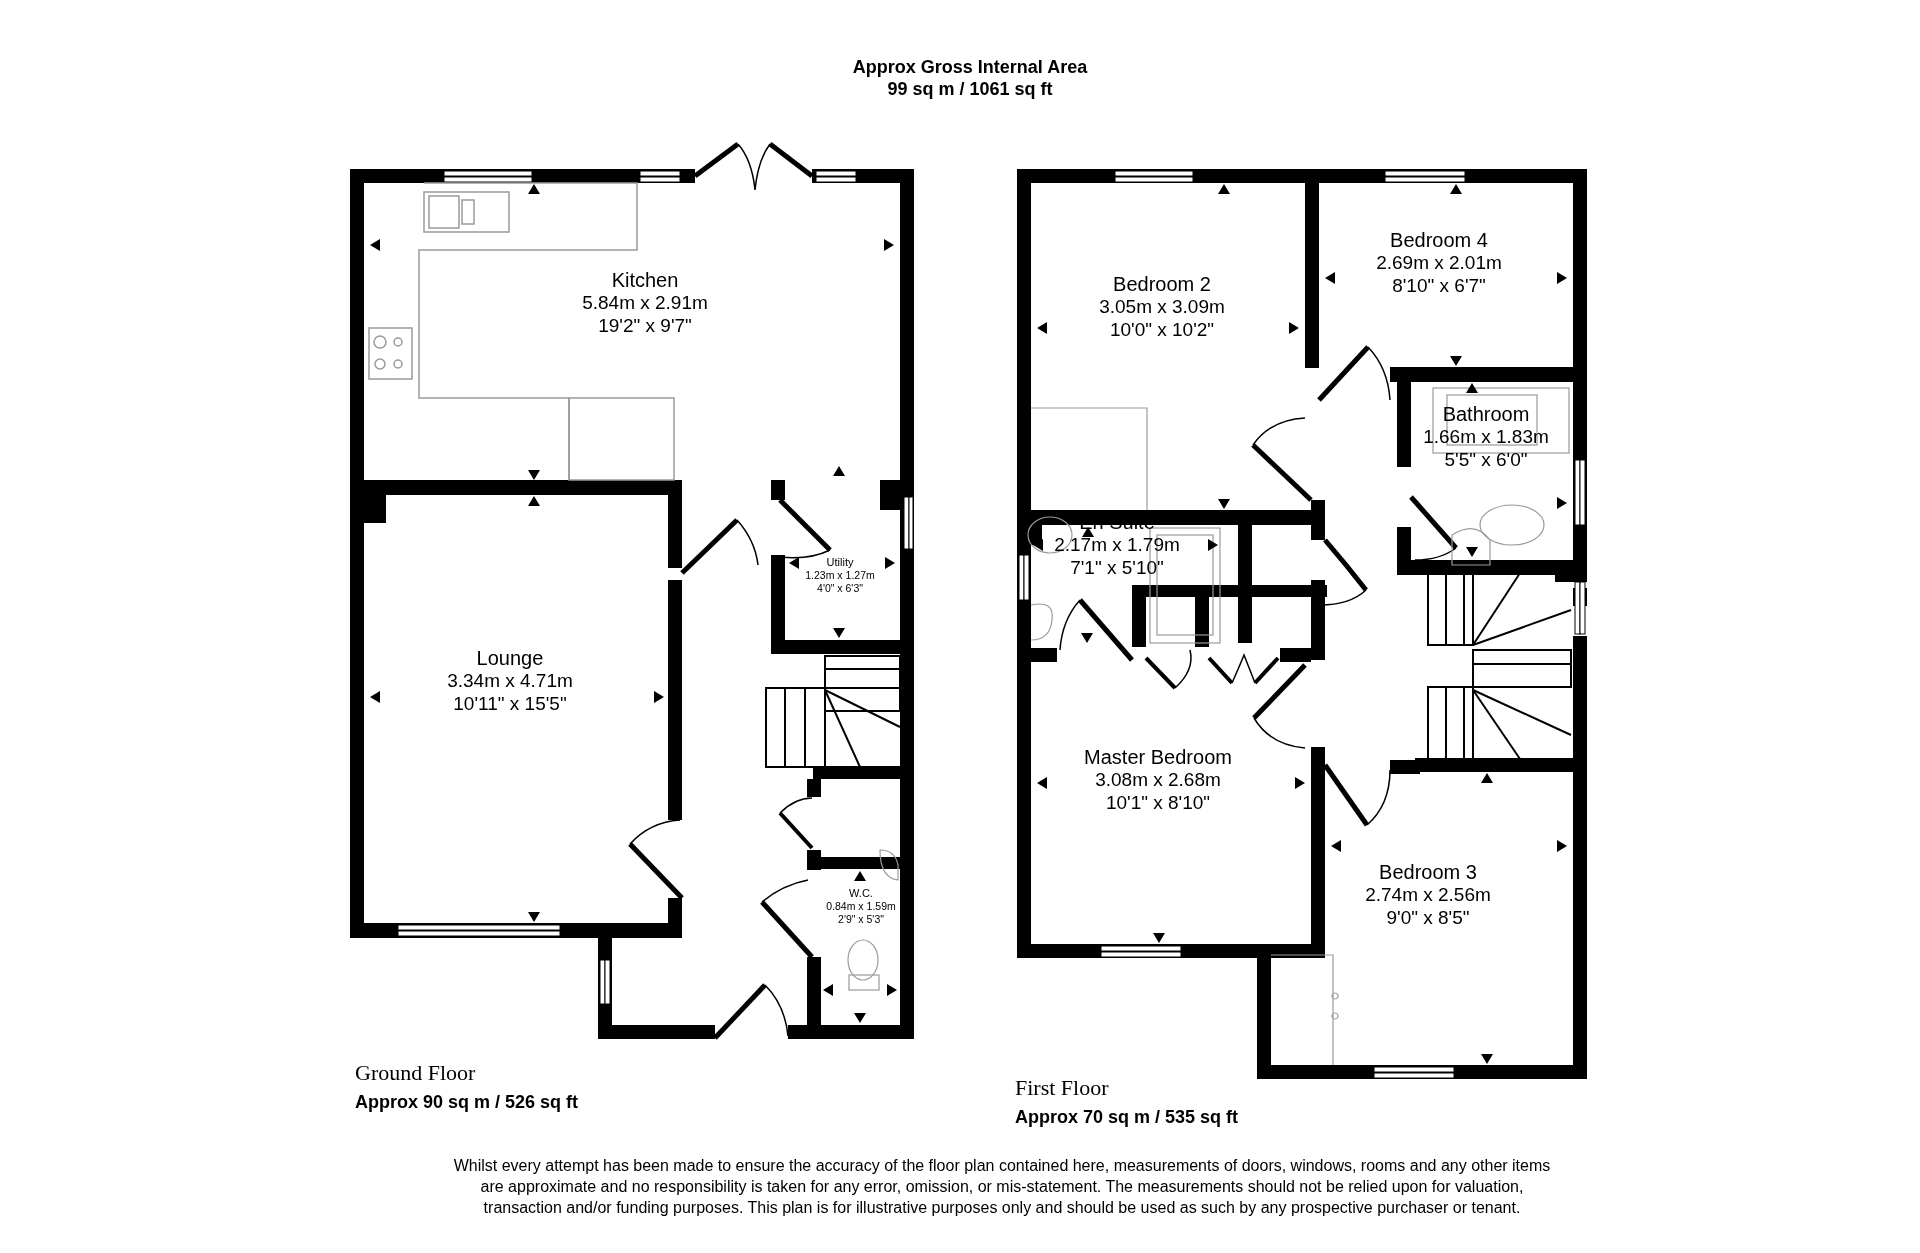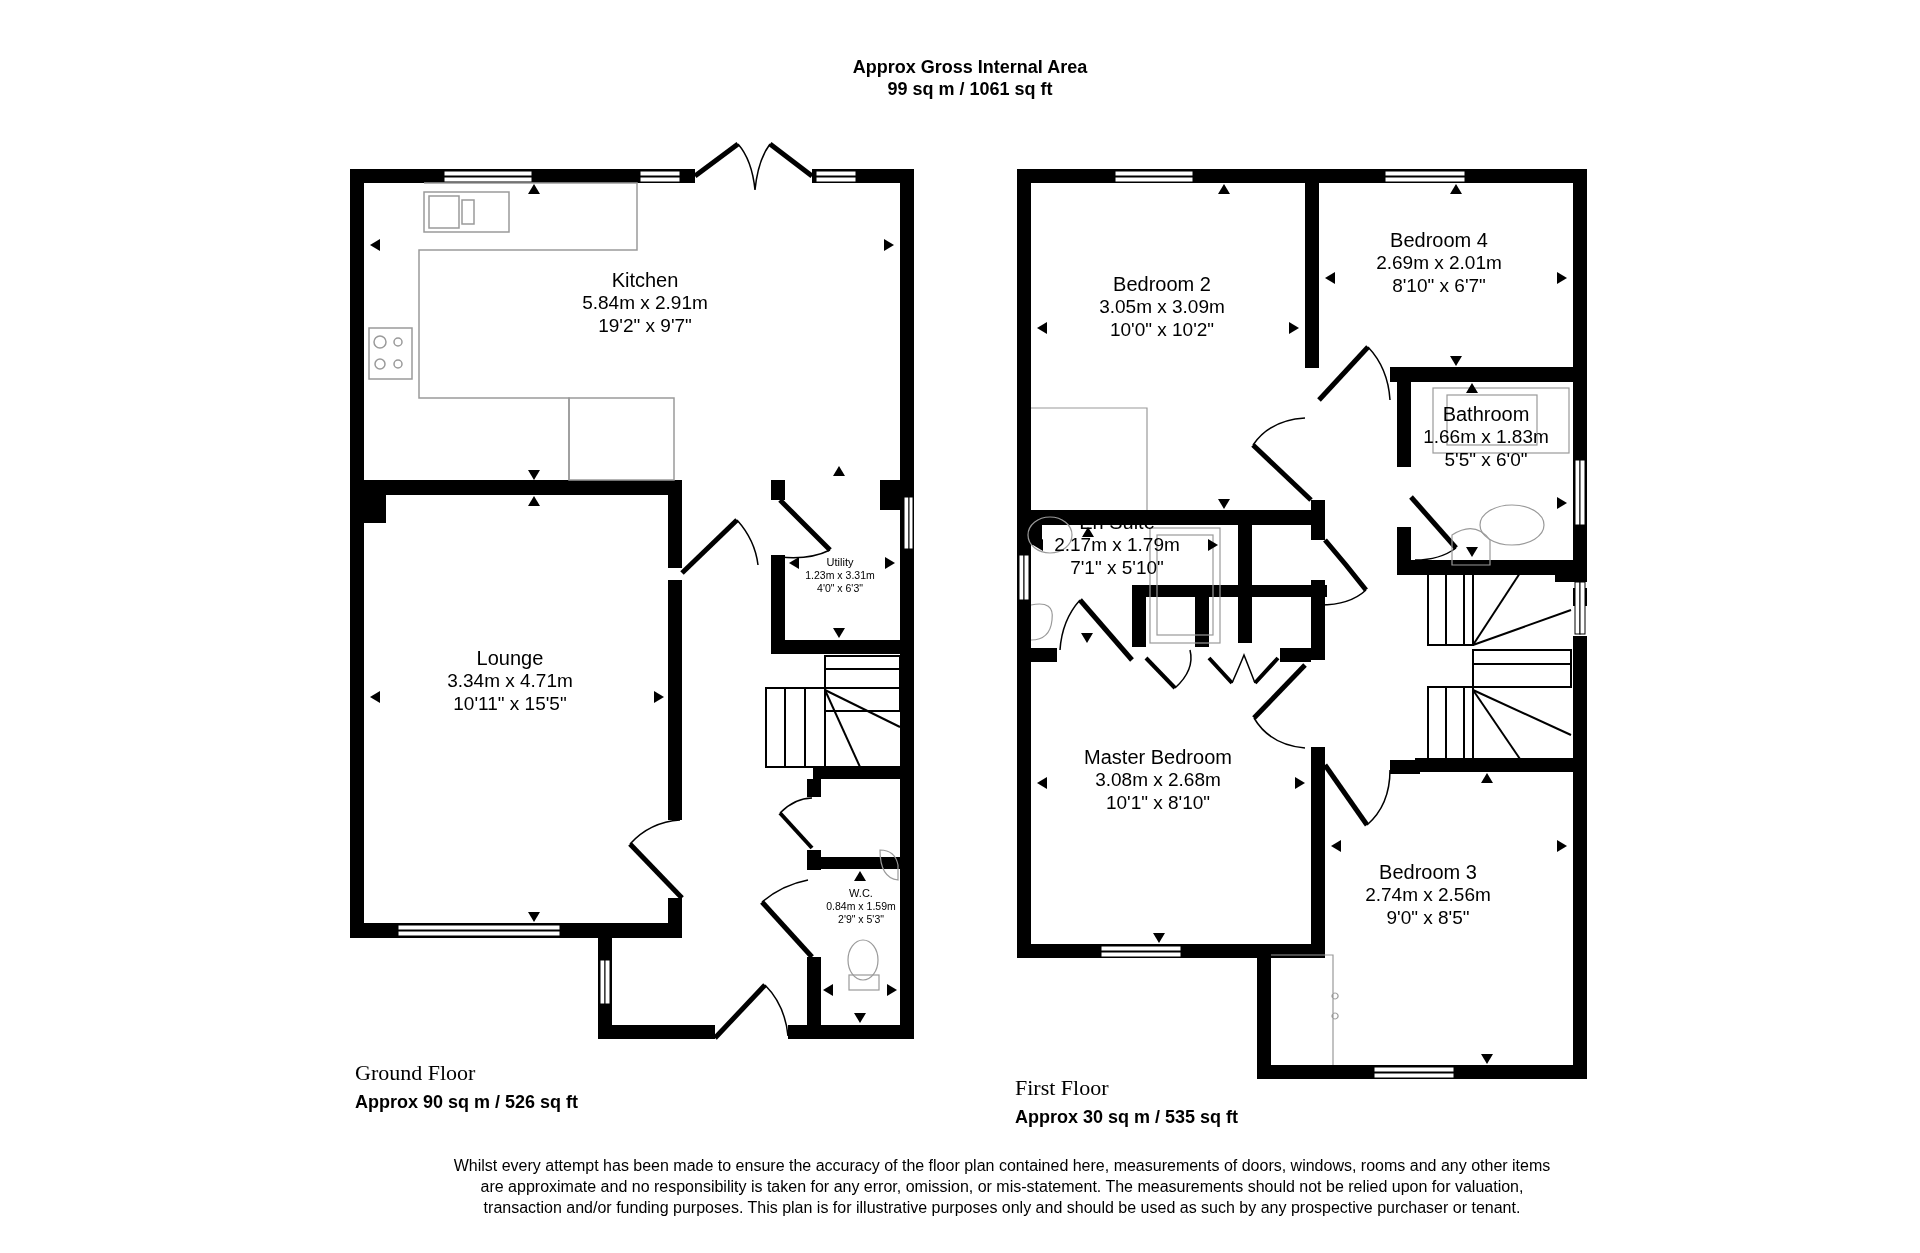--- a/index.html
+++ b/index.html
@@ -275,21 +275,21 @@
   <div class="d">5.84m x 2.91m</div>
   <div class="d">19'2" x 9'7"</div>
 </div>
 <div class="room" style="left:510px;top:646px;">
   <div class="n">Lounge</div>
   <div class="d">3.34m x 4.71m</div>
   <div class="d">10'11" x 15'5"</div>
 </div>
 <div class="room sm" style="left:840px;top:556px;">
   <div class="n">Utility</div>
-  <div class="d">1.23m x 3.31m</div>
+  <div class="d">1.23m x 1.27m</div>
   <div class="d">4'0" x 6'3"</div>
 </div>
 <div class="room sm" style="left:861px;top:887px;">
   <div class="n">W.C.</div>
   <div class="d">0.84m x 1.59m</div>
   <div class="d">2'9" x 5'3"</div>
 </div>
 
 <div class="room" style="left:1162px;top:272px;">
   <div class="n">Bedroom 2</div>
@@ -321,16 +321,16 @@
   <div class="d">2.74m x 2.56m</div>
   <div class="d">9'0" x 8'5"</div>
 </div>
 
 <div class="abs" style="left:355px;top:1060px;">
   <div class="floor-title">Ground Floor</div>
   <div class="floor-area">Approx 90 sq m / 526 sq ft</div>
 </div>
 <div class="abs" style="left:1015px;top:1075px;">
   <div class="floor-title">First Floor</div>
-  <div class="floor-area">Approx 30 sq m / 535 sq ft</div>
+  <div class="floor-area">Approx 70 sq m / 535 sq ft</div>
 </div>
 
 <div class="abs disc">Whilst every attempt has been made to ensure the accuracy of the floor plan contained here, measurements of doors, windows, rooms and any other items are approximate and no responsibility is taken for any error, omission, or mis-statement. The measurements should not be relied upon for valuation, transaction and/or funding purposes. This plan is for illustrative purposes only and should be used as such by any prospective purchaser or tenant.</div>
 
 </body></html>

